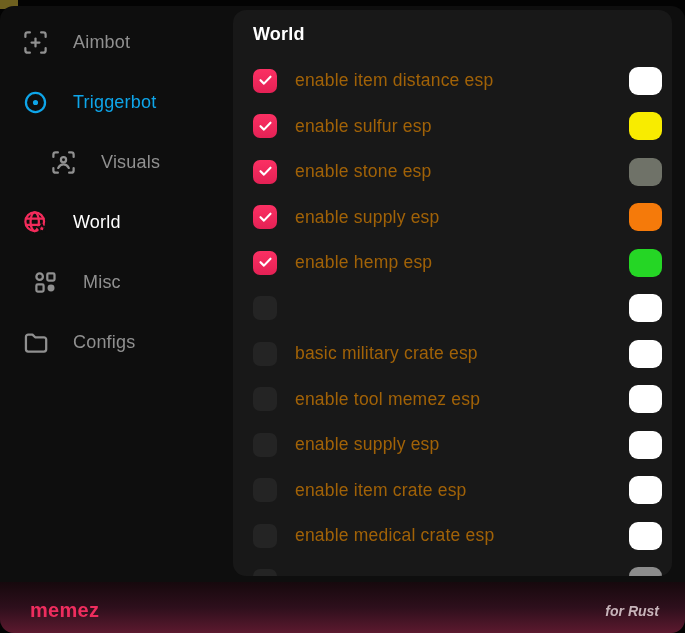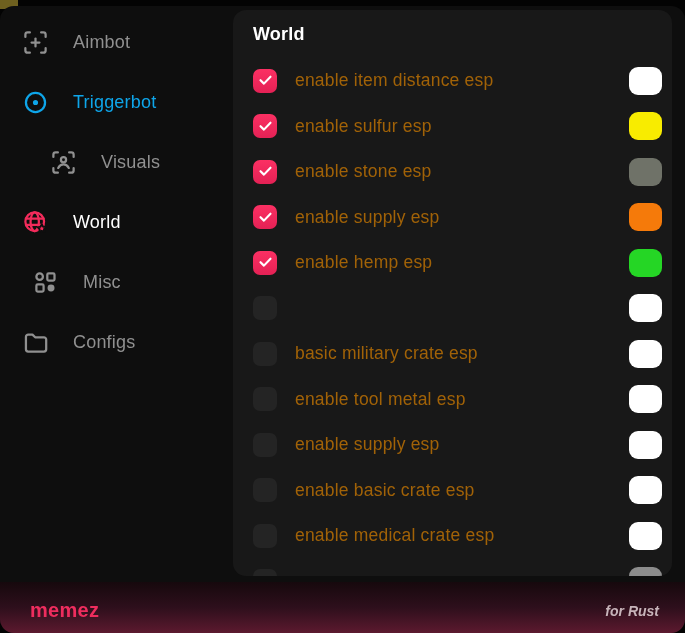--- a/index.html
+++ b/index.html
@@ -196,35 +196,35 @@
     <div class="checkbox">
       
     </div>
     <span class="lbl">basic military crate esp</span>
     <div class="swatch" style="background: rgb(255, 255, 255);"></div>
   </div>
         <div class="row">
     <div class="checkbox">
       
     </div>
-    <span class="lbl">enable tool metal esp</span>
+    <span class="lbl">enable tool memez esp</span>
     <div class="swatch" style="background: rgb(255, 255, 255);"></div>
   </div>
         <div class="row">
     <div class="checkbox">
       
     </div>
     <span class="lbl">enable supply esp</span>
     <div class="swatch" style="background: rgb(255, 255, 255);"></div>
   </div>
         <div class="row">
     <div class="checkbox">
       
     </div>
-    <span class="lbl">enable basic crate esp</span>
+    <span class="lbl">enable item crate esp</span>
     <div class="swatch" style="background: rgb(255, 255, 255);"></div>
   </div>
         <div class="row">
     <div class="checkbox">
       
     </div>
     <span class="lbl">enable medical crate esp</span>
     <div class="swatch" style="background: rgb(255, 255, 255);"></div>
   </div>
         <div class="row">

